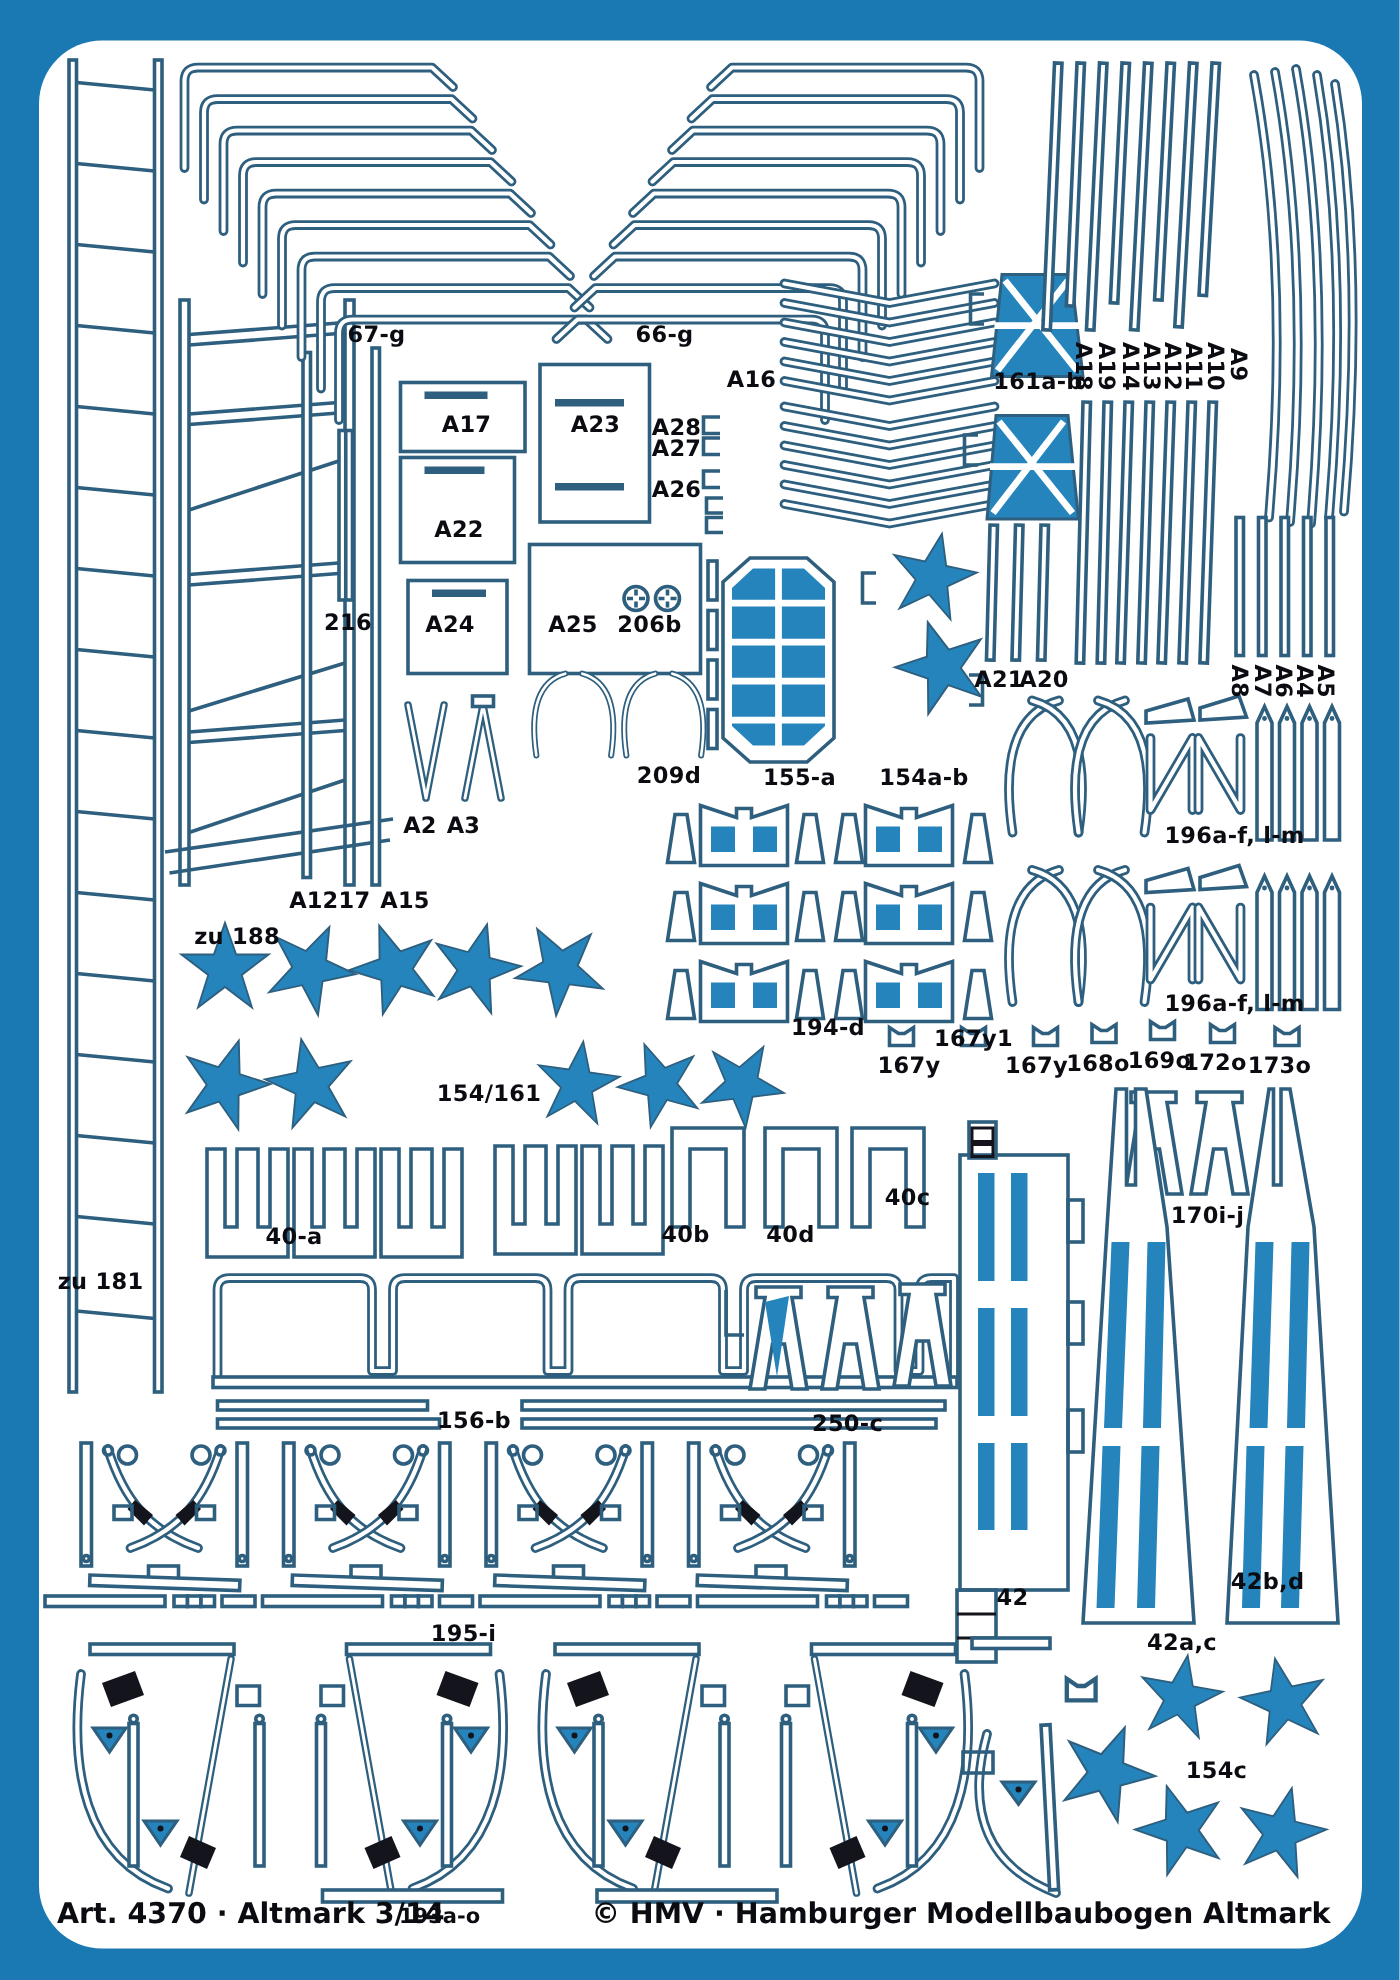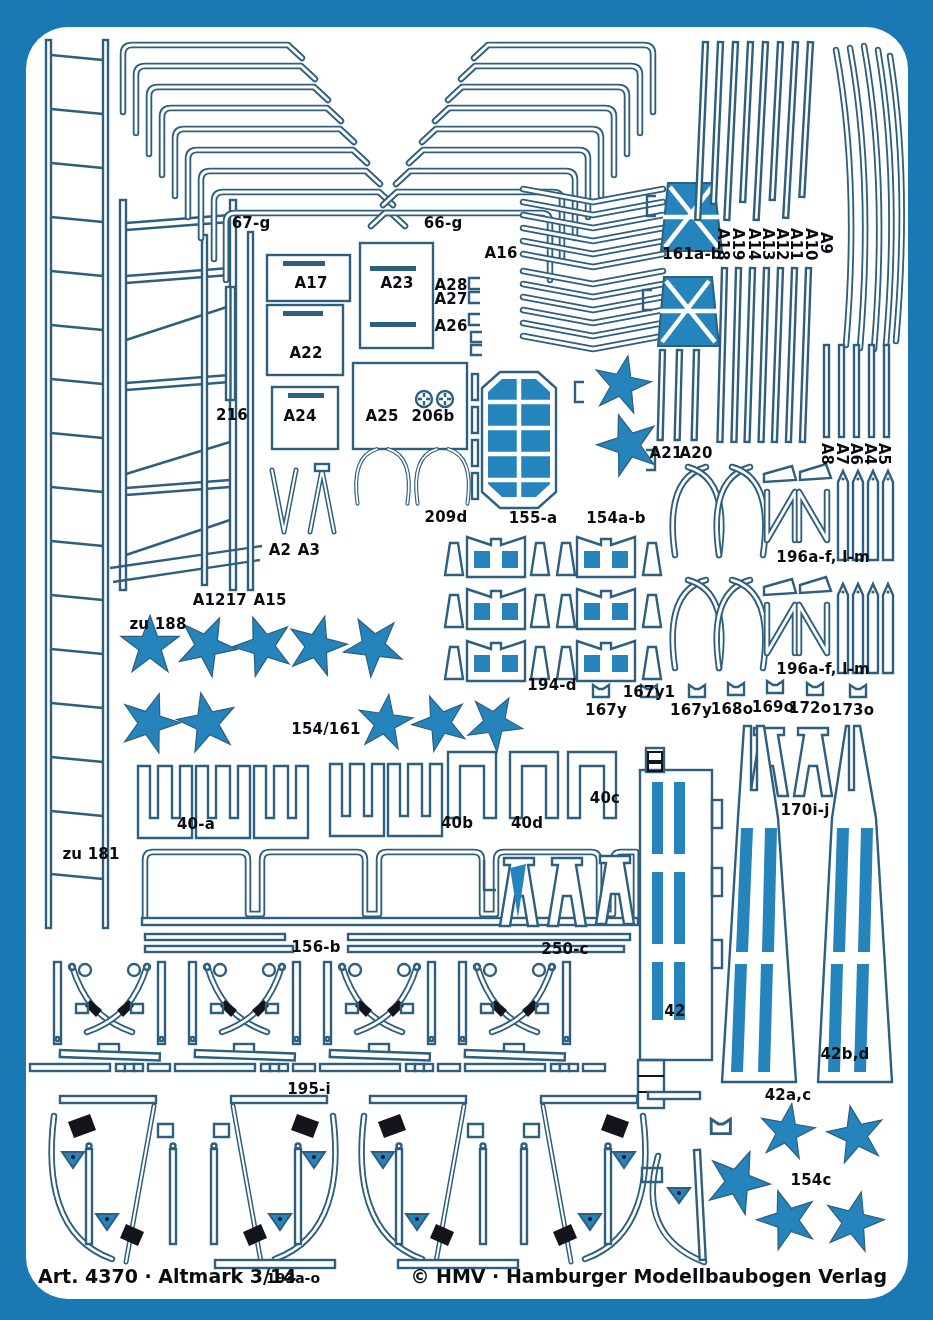--- a/index.html
+++ b/index.html
@@ -562,27 +562,27 @@
   <div class="lbl" style="left:773px;top:699px">169o</div>
   <div class="lbl" style="left:810px;top:700px">172o</div>
   <div class="lbl" style="left:853px;top:702px">173o</div>
   <div class="lbl" style="left:823px;top:549px">196a-f, l-m</div>
   <div class="lbl" style="left:823px;top:661px">196a-f, l-m</div>
   <div class="lbl" style="left:805px;top:802px">170i-j</div>
   <div class="lbl" style="left:196px;top:816px">40-a</div>
   <div class="lbl" style="left:457px;top:815px">40b</div>
   <div class="lbl" style="left:527px;top:815px">40d</div>
   <div class="lbl" style="left:605px;top:790px">40c</div>
-  <div class="lbl" style="left:91px;top:846px">zu 181</div>
+  <div class="lbl" style="left:67px;top:846px">zu 181</div>
   <div class="lbl" style="left:316px;top:939px">156-b</div>
   <div class="lbl" style="left:565px;top:941px">250-c</div>
-  <div class="lbl" style="left:675px;top:1003px">42</div>
+  <div class="lbl" style="left:675px;top:1057px">42</div>
   <div class="lbl" style="left:309px;top:1081px">195-i</div>
   <div class="lbl" style="left:788px;top:1087px">42a,c</div>
   <div class="lbl" style="left:845px;top:1046px">42b,d</div>
   <div class="lbl" style="left:811px;top:1172px">154c</div>
 </div>
 
 <div>
   <div class="foot" style="left:38px;top:1266px">Art. 4370 · Altmark 3/14</div>
   <div class="foot center" style="left:293px;top:1271px">193a-o</div>
-  <div class="foot" style="right:46px;top:1266px">© HMV · Hamburger Modellbaubogen Verlag</div>
+  <div class="foot" style="right:46px;top:1266px">© HMV · Hamburger Modellbaubogen Altmark</div>
 </div>
 
 </body></html>

